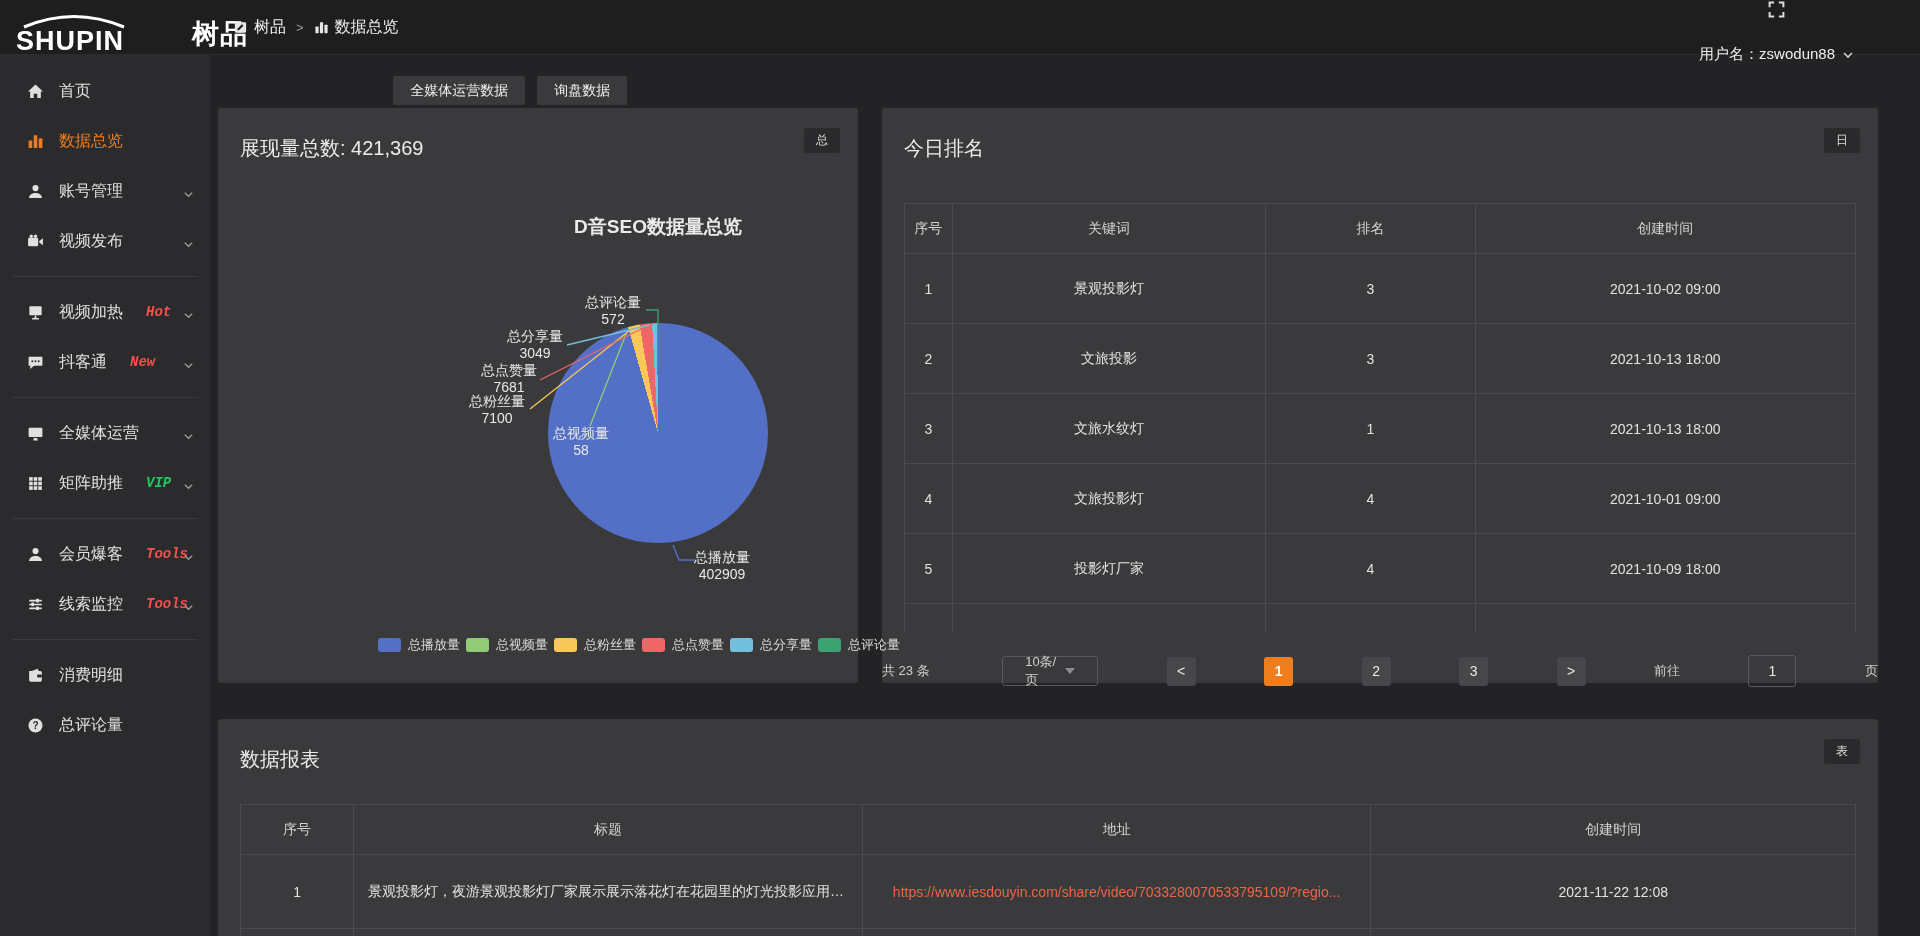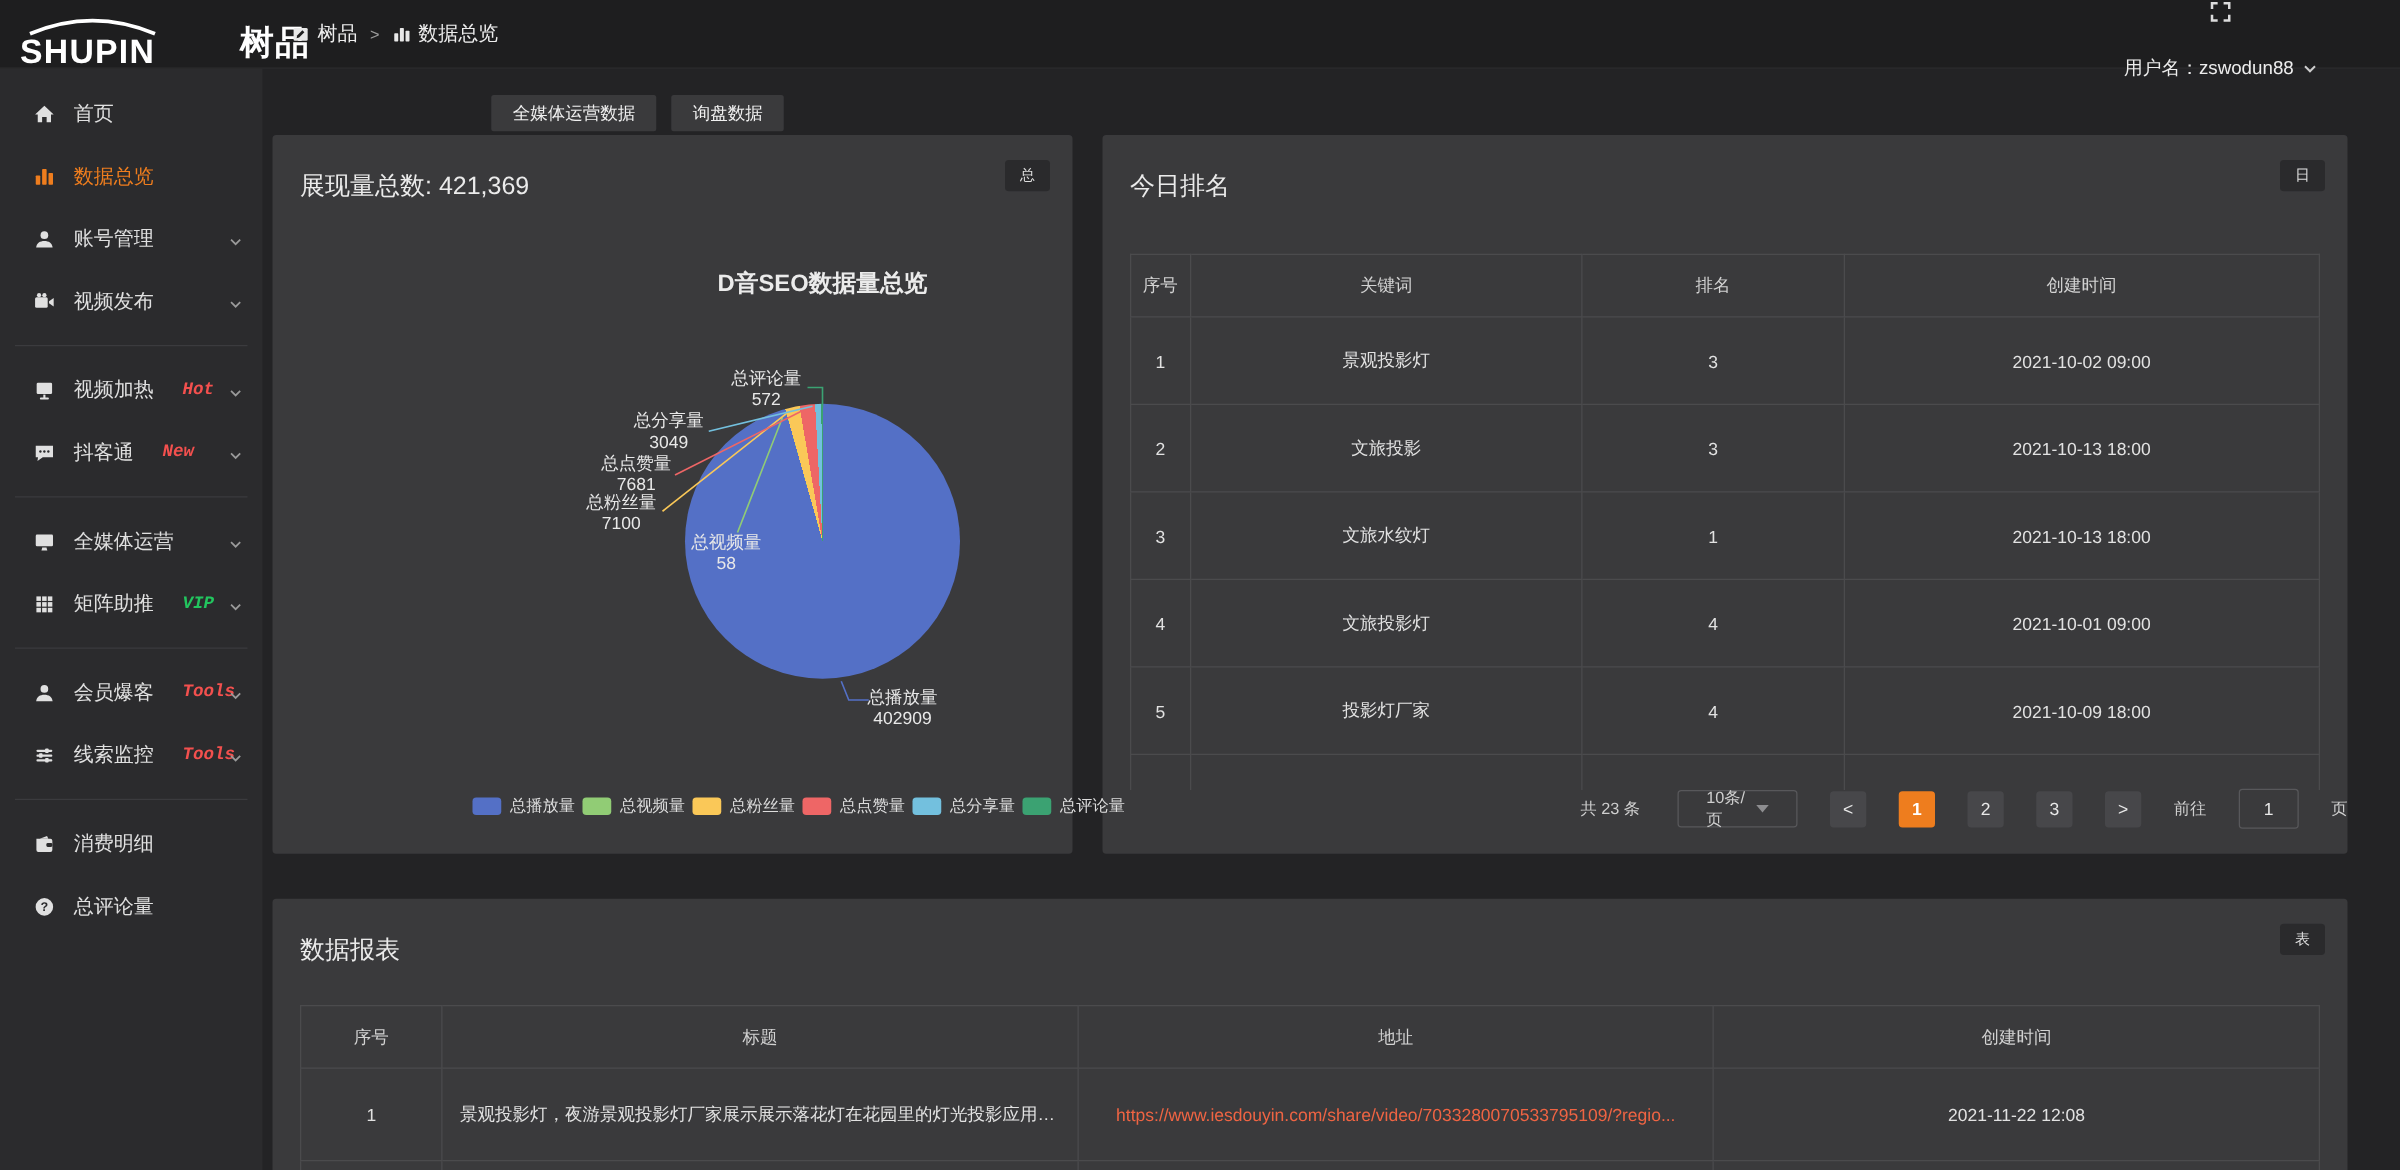--- a/index.html
+++ b/index.html
@@ -53,21 +53,21 @@
   table.grid th{height:47px;color:#d2d2d2;}
   #rank-table-box{position:absolute;left:22px;right:22px;top:95px;}
   #rank-table-box td{height:67px;}
   #rank-table-box tr.ghost td{height:26px;border-bottom:none;}
   #report-table-box{position:absolute;left:22px;right:22px;top:85px;}
   #report-table-box td{height:71px;}
   #report-table-box tr.ghost td{height:46px;border-bottom:none;}
   td.left{text-align:left;padding:0 14px;}
   .linkcell{color:#ef6443;cursor:pointer;}
   
-  .pagination{position:absolute;left:0;right:0;top:520px;height:38px;display:flex;align-items:center;justify-content:flex-end;gap:26px;}
+  .pagination{position:absolute;left:0;right:0;top:544px;height:38px;display:flex;align-items:center;justify-content:space-between;gap:10px;}
   .pg-total{font-size:13px;color:#cfcfcf;margin-right:4px;}
   .pg-size{width:96px;height:30px;border:1px solid #58585b;border-radius:3px;display:flex;align-items:center;justify-content:space-between;padding:0 22px;font-size:13px;color:#cfcfcf;cursor:pointer;box-sizing:border-box;}
   .pg-size .caret{width:0;height:0;border-left:5px solid transparent;border-right:5px solid transparent;border-top:6px solid #8d8d90;}
   .pg-btn{min-width:29px;height:29px;border-radius:3px;background:#47474a;color:#e9e9e9;display:flex;align-items:center;justify-content:center;font-size:14px;cursor:pointer;}
   .pg-btn.active{background:#ee7d1e;color:#fff;font-weight:bold;}
   .pg-goto{font-size:13px;color:#cfcfcf;}
   .pg-input{width:42px;height:28px;background:transparent;border:1px solid #58585b;border-radius:3px;color:#e9e9e9;text-align:center;font-size:14px;outline:none;font-family:inherit;}
 </style>
 </head>
 <body>

